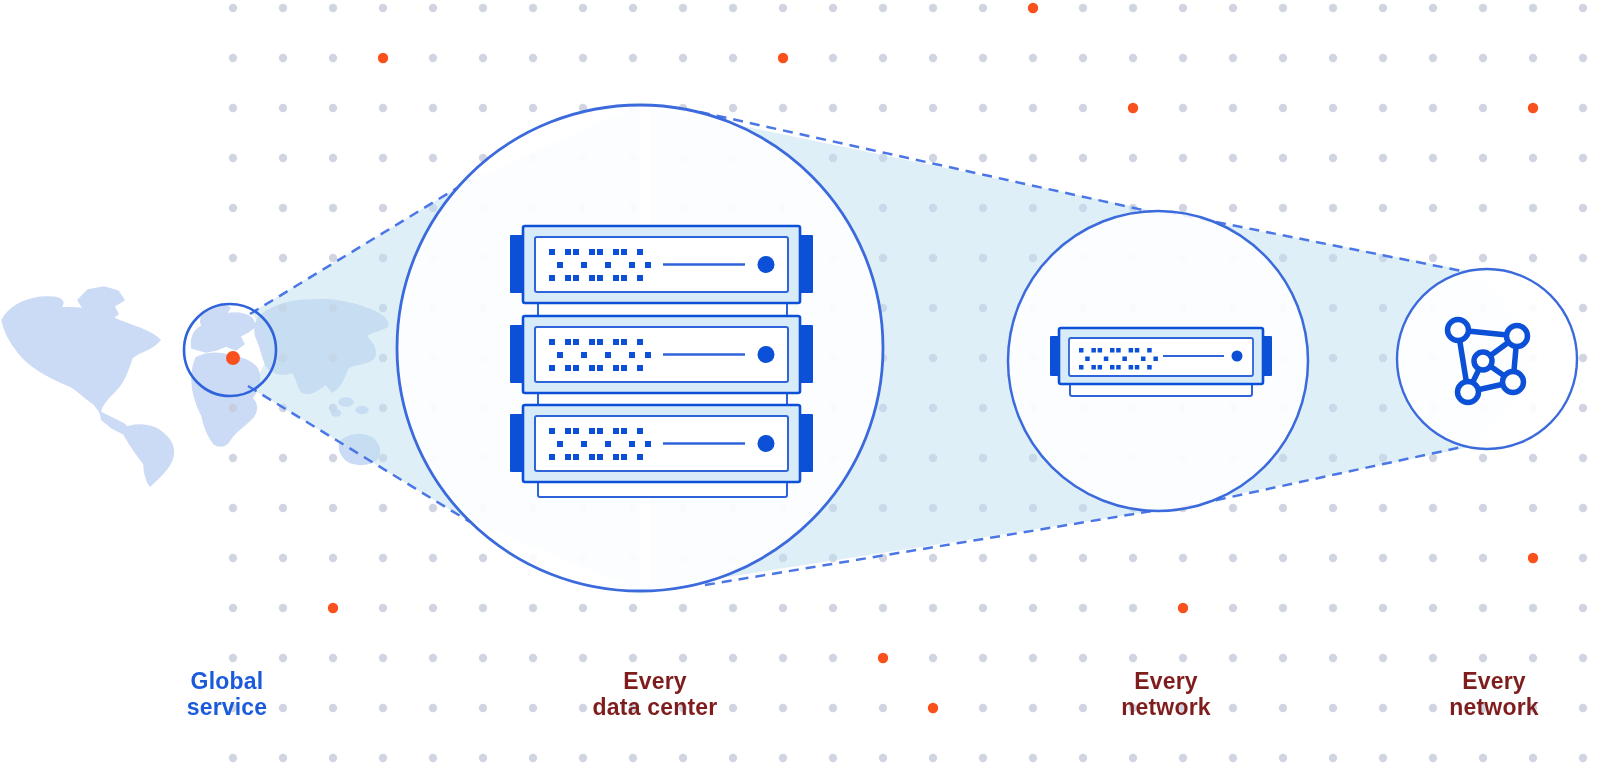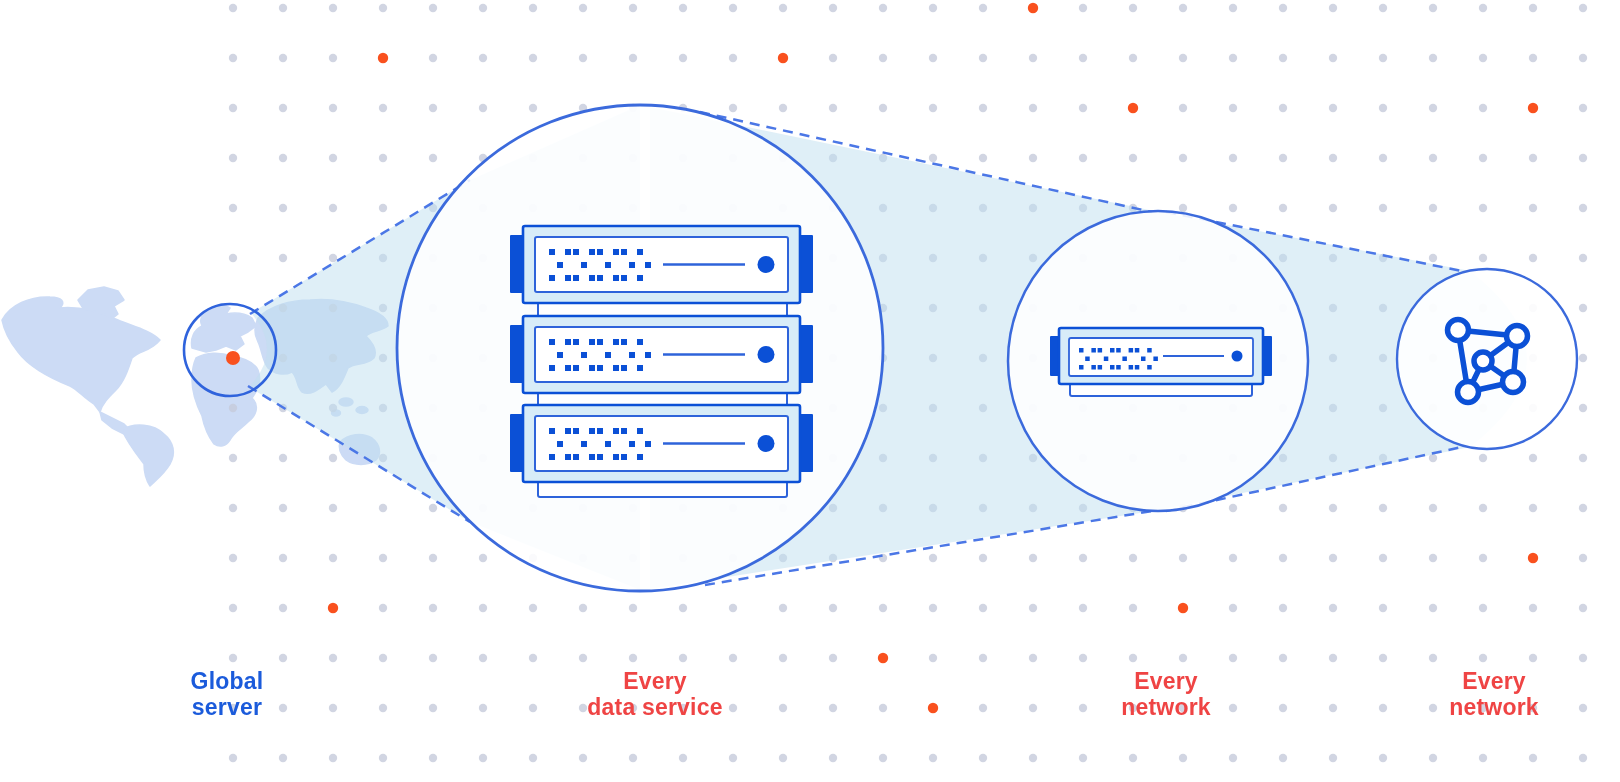--- a/index.html
+++ b/index.html
@@ -1,20 +1,20 @@
 <!DOCTYPE html>
 <html><head>
 <meta charset="utf-8">
 <style>
   html,body{margin:0;padding:0;background:#ffffff;}
   #stage{position:relative;width:1620px;height:782px;overflow:hidden;background:#ffffff;
          font-family:"Liberation Sans", sans-serif;}
   #scene{position:absolute;left:0;top:0;}
   .label{position:absolute;transform:translateX(-50%);text-align:center;white-space:nowrap;
-         font-weight:700;font-size:23px;line-height:26px;letter-spacing:.2px;color:#ef4444;}
+         font-weight:700;font-size:23px;line-height:26px;letter-spacing:.2px;color:#7f1d1d;}
   .label.blue{color:#1b5bdb;}
 </style>
 </head>
 <body>
 
 <div id="stage">
   <svg id="scene" width="1620" height="782" viewBox="0 0 1620 782">
 
     <defs>
 
@@ -594,25 +594,25 @@
         <circle cx="1517" cy="336" r="10.5"></circle>
         <circle cx="1468" cy="392" r="10.5"></circle>
         <circle cx="1513" cy="382" r="10.5"></circle>
         <circle cx="1483" cy="361" r="9"></circle>
       </g>
     </g>
   </svg>
 
   <div class="label blue" style="left:227px;top:668px;">
     <div>Global</div>
-    <div>server</div>
+    <div>service</div>
   </div>
   <div class="label" style="left:655px;top:668px;">
     <div>Every</div>
-    <div>data service</div>
+    <div>data center</div>
   </div>
   <div class="label" style="left:1166px;top:668px;">
     <div>Every</div>
     <div>network</div>
   </div>
   <div class="label" style="left:1494px;top:668px;">
     <div>Every</div>
     <div>network</div>
   </div>
 </div>

